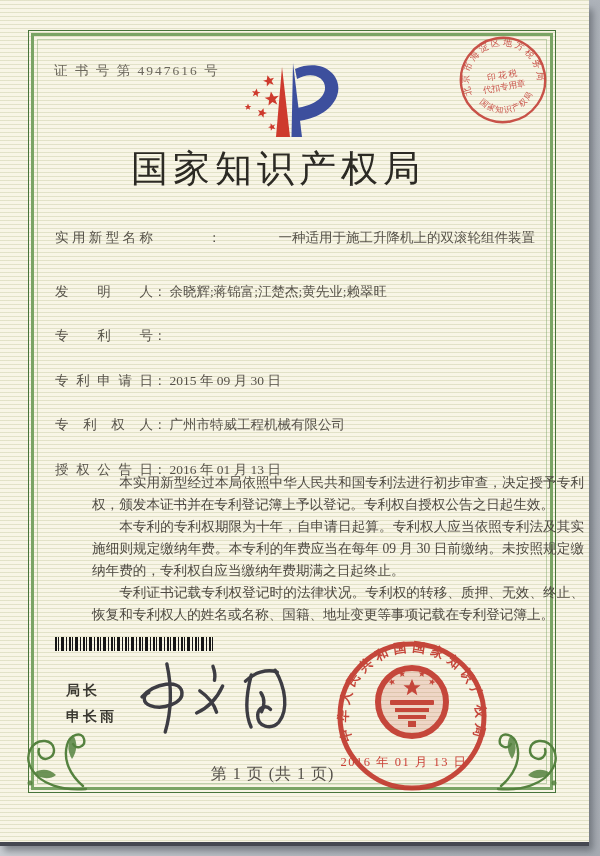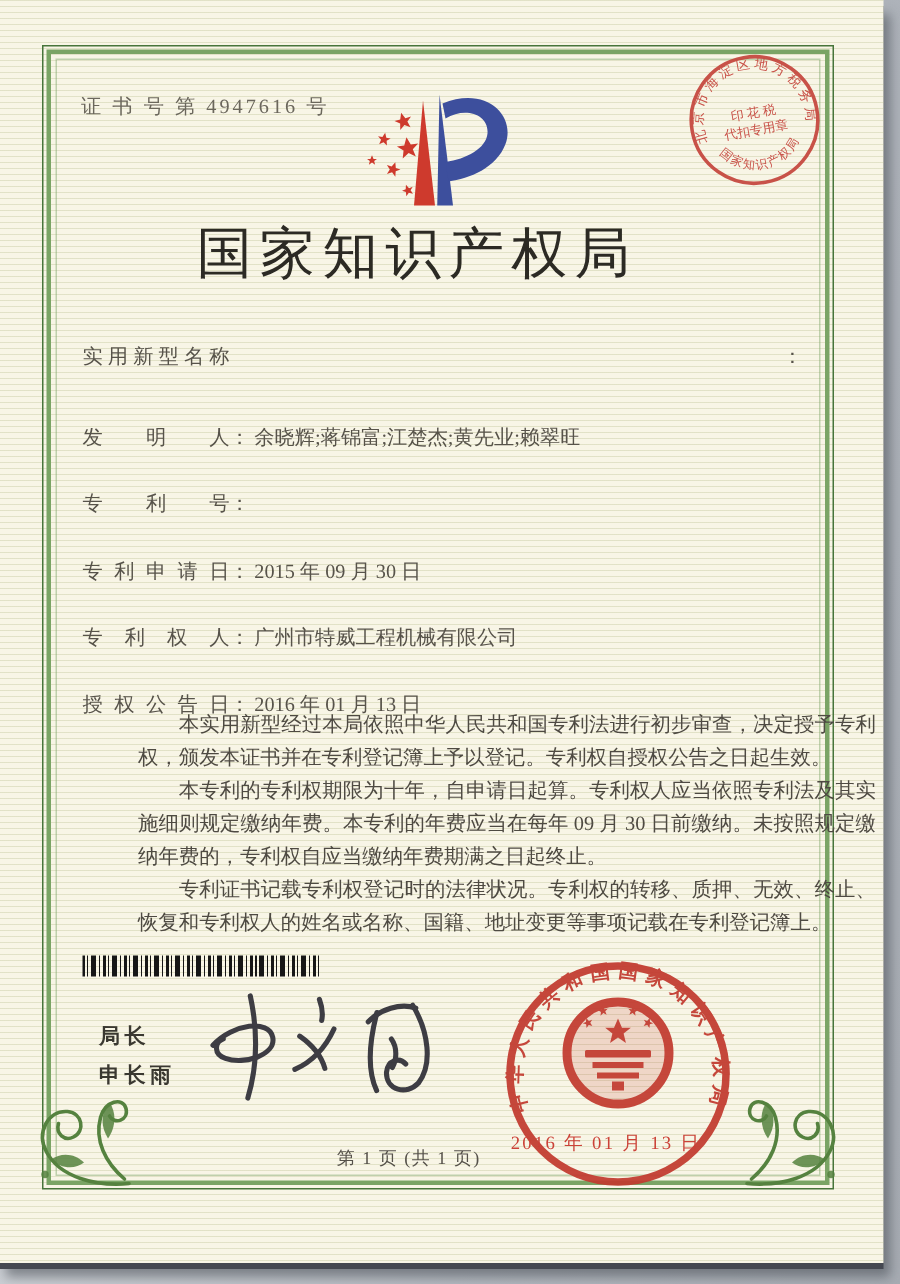--- a/index.html
+++ b/index.html
@@ -69,21 +69,21 @@
     position:absolute; left:66px;
     font-family:"Liberation Sans","DejaVu Sans",sans-serif;
     font-size:14px; font-weight:600; color:#3a3831; letter-spacing:3px;
   }
   .signer-title { top:682px; }
   .signer-name  { top:708px;font-family:Liberation Serif, serif; }
   .signature { position:absolute; left:128px; top:656px; transform:rotate(-2deg); }
   .office-stamp { position:absolute; left:334px; top:638px; opacity:0.93; }
   .page-footer {
     position:absolute; left:0; width:545px; top:764px; text-align:center;
-    font-size:12px; color:#55514a; letter-spacing:1px;
+    font-size:16px; color:#55514a; letter-spacing:1px;
   }
   .orn { position:absolute; top:722px; }
   .orn-left  { left:20px; }
   .orn-right { right:25px; transform:scaleX(-1); }
 </style>
 </head>
 <body>
 
 <div class="scan">
   <div class="paper">
@@ -123,20 +123,21 @@
       </text>
       <text x="48" y="46" text-anchor="middle" font-size="9" fill="#c5453c">印 花 税</text>
       <text x="48" y="58" text-anchor="middle" font-size="9" fill="#c5453c">代扣专用章</text>
     </svg>
 
     <div class="title">国家知识产权局</div>
 
     <div class="fields">
       <div class="field-row gap-lg">
         <span class="flabel">实用新型名称</span><span>：</span>
+        <span class="fvalue">一种适用于施工升降机上的双滚轮组件装置</span>
       </div>
       <div class="field-row">
         <span class="flabel">发明人</span><span>：</span>
         <span class="fvalue">余晓辉;蒋锦富;江楚杰;黄先业;赖翠旺</span>
       </div>
       <div class="field-row">
         <span class="flabel">专利号</span><span>：</span>
       </div>
       <div class="field-row">
         <span class="flabel">专利申请日</span><span>：</span>

